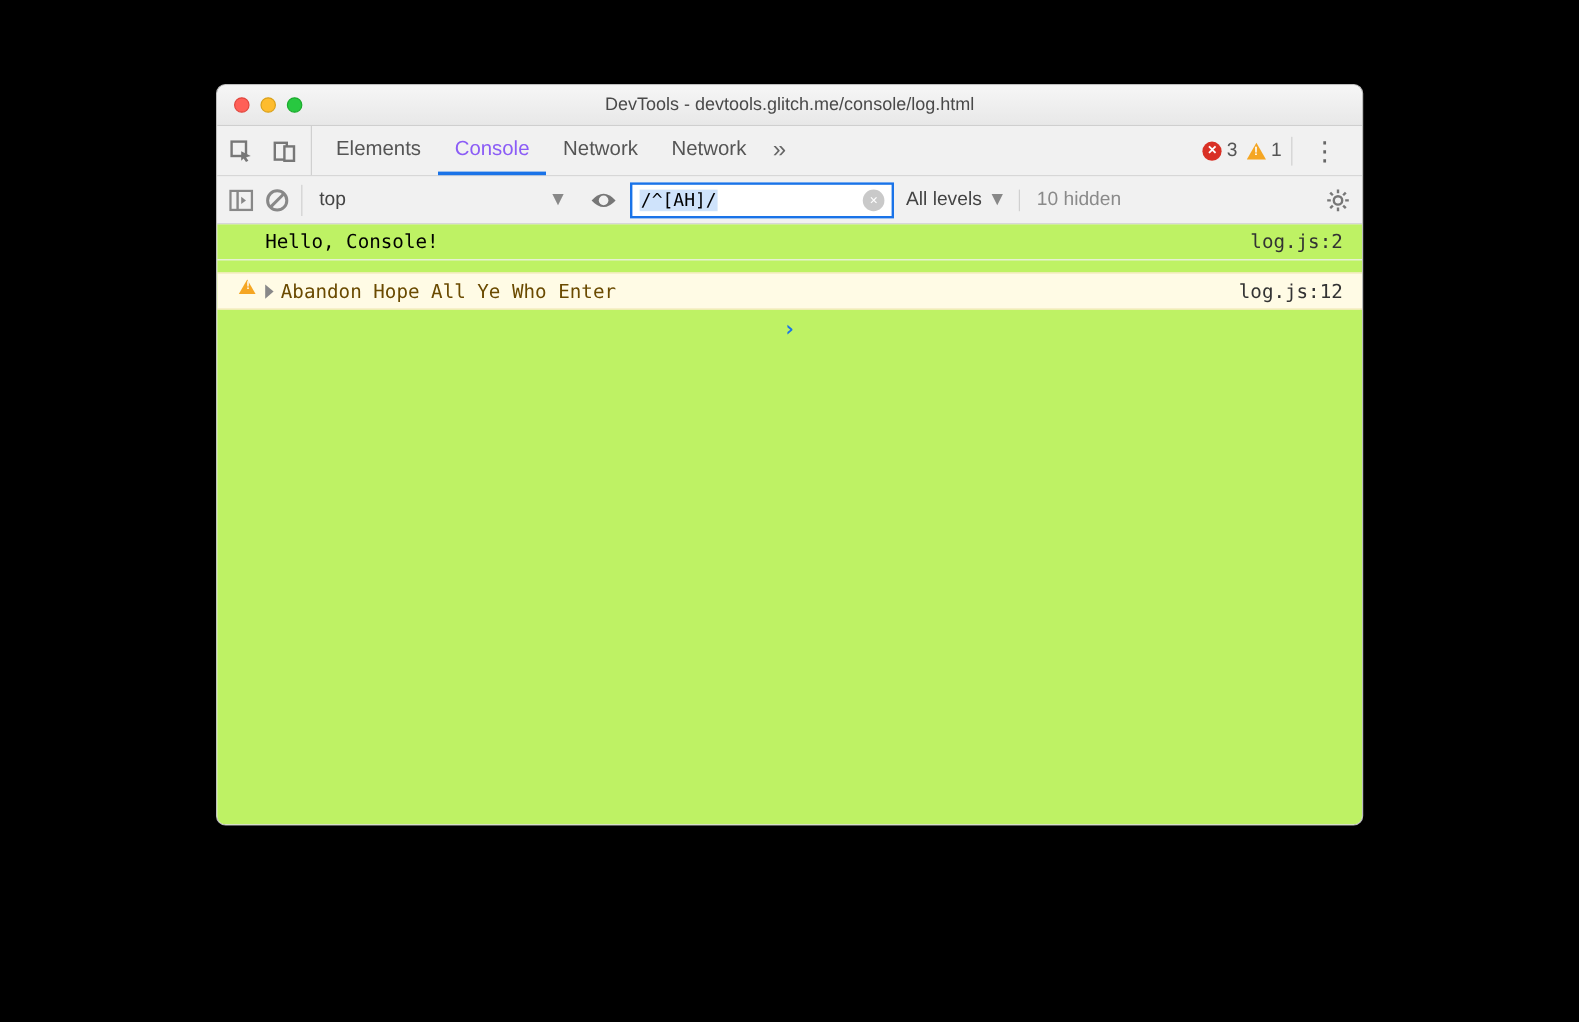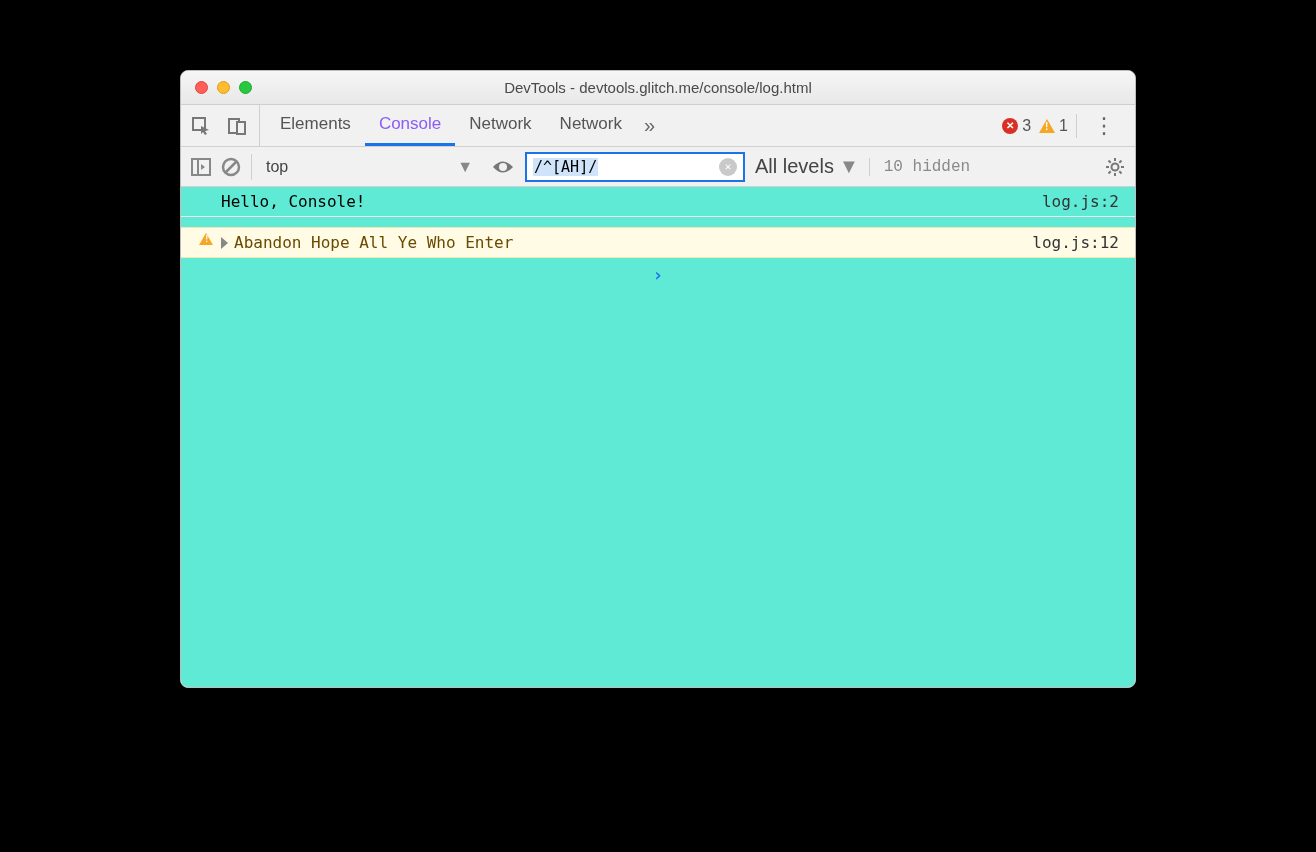--- a/index.html
+++ b/index.html
@@ -84,25 +84,25 @@
   }
   .eye { color:#666; }
   .filter-box {
     border:2px solid #1a73e8; background:#fff;
     height:30px; width:220px; display:flex; align-items:center;
     padding:0 6px; font-family: Menlo, monospace; font-size:15px;
     justify-content:space-between;
   }
   .filter-text { background:#cfe3fb; color:#000; padding:0 1px;}
   .clear-x { width:18px; height:18px; border-radius:50%; background:#c9c9c9; display:flex; align-items:center; justify-content:center; color:#fff; font-size:11px; font-weight:bold;}
-  .levels { display:flex; align-items:center; gap:5px; font-size:20px; color:#444;}
-  .hidden-ct { color:#8a8a8a; font-size:16px; border-left:1px solid #d0d0d0; padding-left:14px;font-family:Liberation Mono, monospace;}
+  .levels { display:flex; align-items:center; gap:5px; font-size:16px; color:#444;}
+  .hidden-ct { color:#8a8a8a; font-size:16px; border-left:1px solid #d0d0d0; padding-left:14px;}
   .gear { color:#666; }
 
-  .console-body { background:#5eead4; min-height: 500px; font-family: Menlo, Consolas, monospace; font-size:16px;text-align:center;}
+  .console-body { background:#bef264; min-height: 500px; font-family: Menlo, Consolas, monospace; font-size:16px;text-align:center;}
   .log-row { display:flex; align-items:flex-start; padding:5px 16px 5px 10px; border-bottom:1px solid #f0f0f0;}
   .log-row .gutter { width:30px; display:flex; align-items:center; justify-content:center;}
   .log-row .msg { flex:1; display:flex; align-items:center; gap:6px;}
   .log-row .src { color:#333; }
   .log-row.warn { background:#fffbe5; border-top:1px solid #f2e8b6; border-bottom:1px solid #f2e8b6;margin-top:10px;}
   .log-row.warn .msg { color:#6a4a00;}
   .log-row.group .msg { font-weight:bold; color:#222;}
   .small-warn { width:0; height:0; border-left:7px solid transparent; border-right:7px solid transparent; border-bottom:12px solid #f5a623; position:relative;}
   .small-warn::after { content:"!"; position:absolute; left:-2px; top:1px; font-size:9px; color:#fff; font-weight:bold;}
   .tri-right { display:inline-block; width:0; height:0; border-top:6px solid transparent; border-bottom:6px solid transparent; border-left:7px solid #888;}

